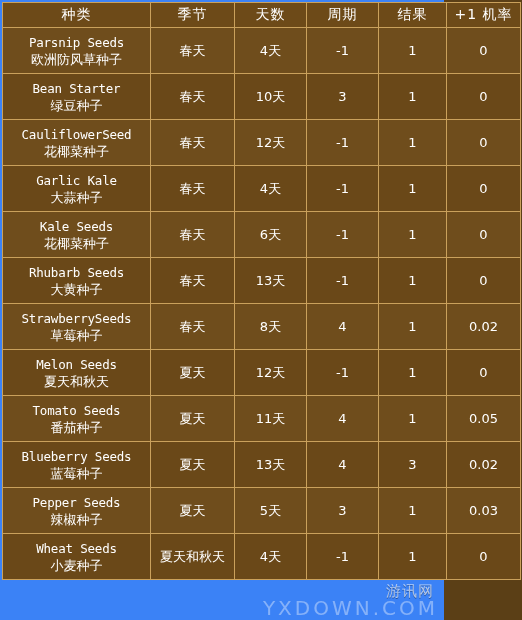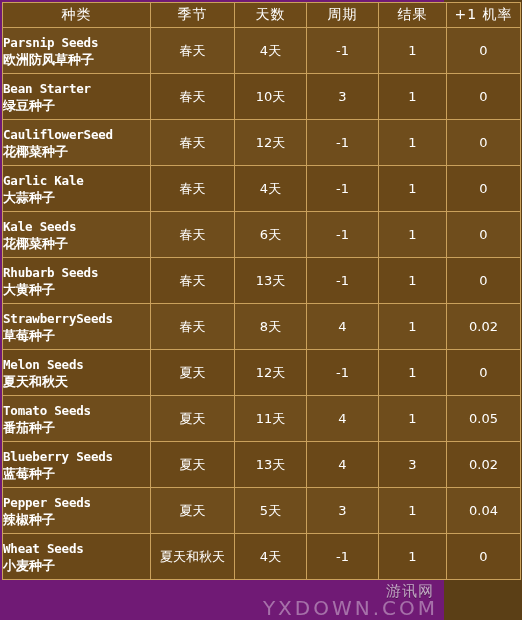--- a/index.html
+++ b/index.html
@@ -10,21 +10,21 @@
   body {
     width: 522px;
     height: 620px;
     overflow: hidden;
     font-family: "DejaVu Sans Mono", "Liberation Mono", monospace;
   }
   .sheet {
     width: 444px;
     height: 620px;
     position: relative;
-    background: #701a75;
+    background: #3b82f6;
     box-sizing: border-box;
     padding: 2px 2px 8px 2px;
   }
   table.grid {
     border-collapse: collapse;
     width: 518px;
     table-layout: fixed;
   }
   table.grid td, table.grid th {
     border: 1px solid #caa15c;
@@ -47,24 +47,23 @@
   }
   tbody tr:nth-child(even) td {
     background: #6a4818;
   }
   .cell-name {
     color: #ffffff;
     font-family: "DejaVu Sans Mono", "Liberation Mono", monospace;
     font-size: 12.5px;
     line-height: 17px;
     padding: 3px 0 3px 4px;
-    text-align: left;
+    text-align: center;
     white-space: nowrap;
     overflow: hidden;
-    font-weight: bold;
   }
   .cell-name .en {
     display: block;
     letter-spacing: -0.2px;
   }
   .cell-name .zh {
     display: block;
     font-family: "DejaVu Sans", "Liberation Sans", sans-serif;
     font-size: 13px;
     letter-spacing: 0px;
@@ -248,21 +247,21 @@
         </tr>
         <tr>
           <td class="cell-name">
             <span class="en">Pepper Seeds</span>
             <span class="zh">辣椒种子</span>
           </td>
           <td class="cell-c">夏天</td>
           <td class="cell-c">5天</td>
           <td class="cell-c">3</td>
           <td class="cell-c">1</td>
-          <td class="cell-c">0.04</td>
+          <td class="cell-c">0.03</td>
         </tr>
         <tr>
           <td class="cell-name">
             <span class="en">Wheat Seeds</span>
             <span class="zh">小麦种子</span>
           </td>
           <td class="cell-c">夏天和秋天</td>
           <td class="cell-c">4天</td>
           <td class="cell-c">-1</td>
           <td class="cell-c">1</td>

